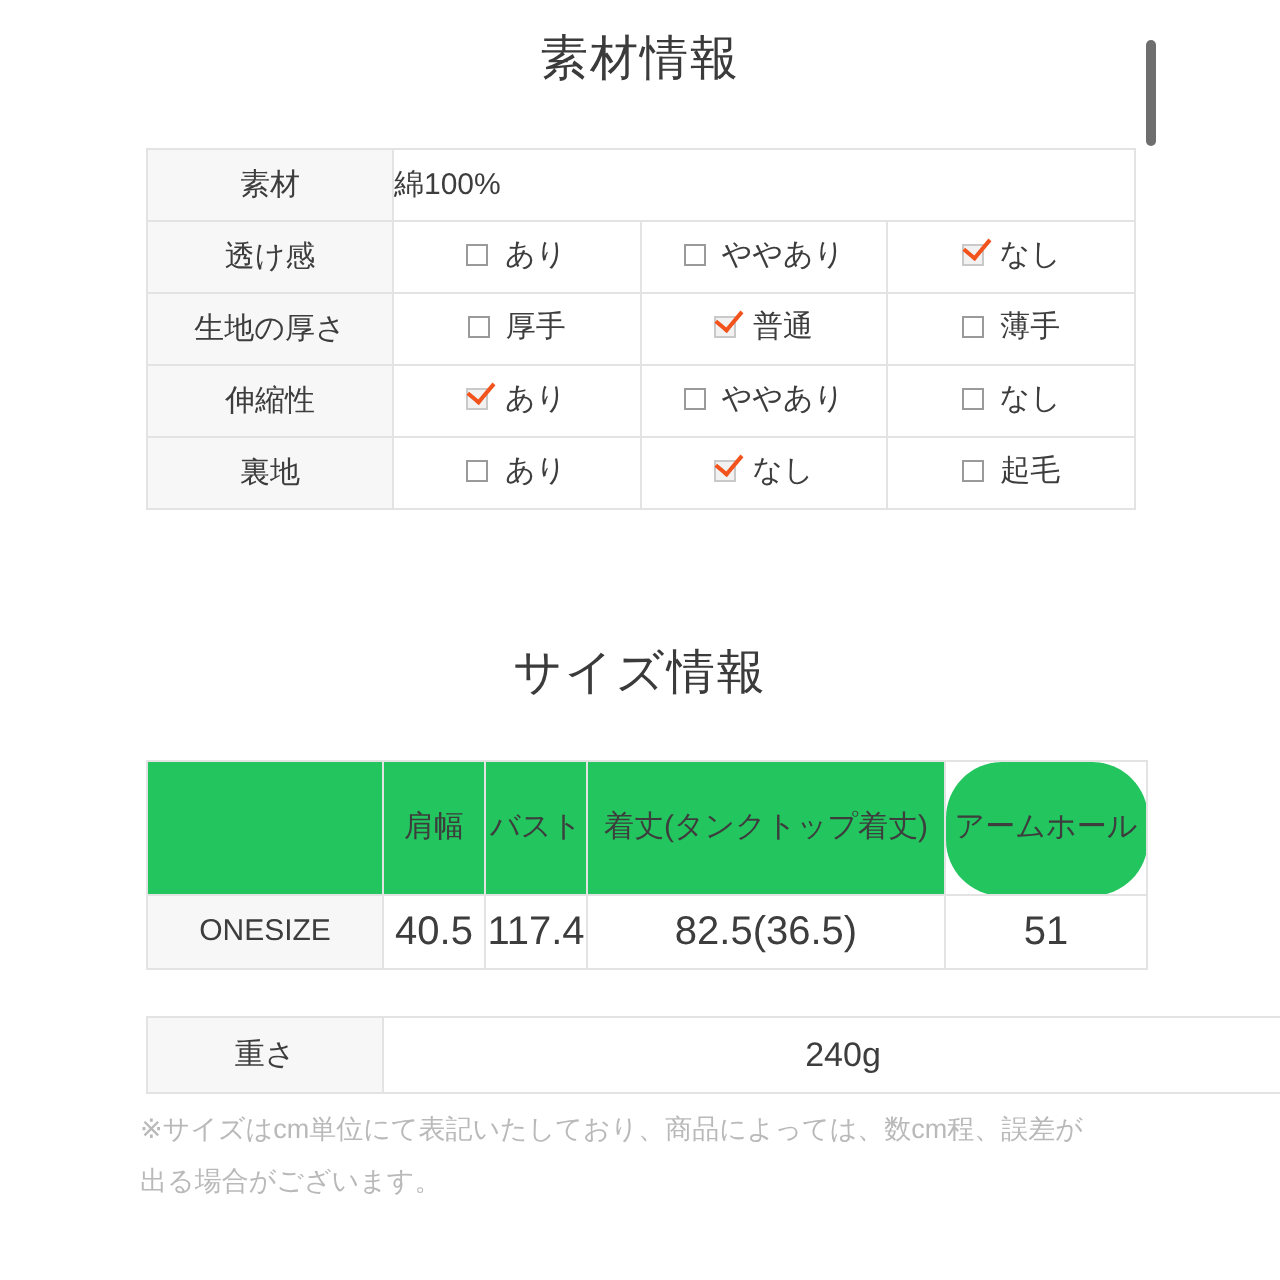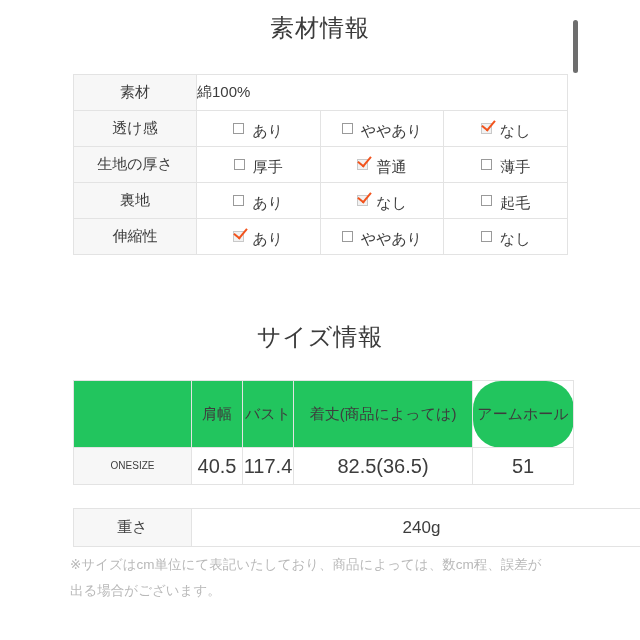--- a/index.html
+++ b/index.html
@@ -50,21 +50,20 @@
     color: #3b3b3b;
     letter-spacing: 1px;
     margin: 0;
     line-height: 1;
   }
   .title-material {
     position: absolute;
     top: 18px;
     left: 0;
     right: 0;
-    font-family: Liberation Mono, monospace;
   }
   .title-size {
     position: absolute;
     top: 325px;
     left: 0;
     right: 0;
   }
 
   
   table.info {
@@ -103,20 +102,21 @@
     color: #ef6aa0;
     font-size: 15px;
     text-align: left;
   }
   .opt-cell {
     text-align: center;
     white-space: nowrap;
   }
   .opt-inner {
     display: inline-flex;
+    align-items: center;
     gap: 8px;
     line-height: 1;
   }
 
   
   .box {
     position: relative;
     display: inline-block;
     width: 11px;
     height: 11px;
@@ -169,21 +169,21 @@
     background: #22c55e;
     height: 66px;
   }
   .size-table .row-data td {
     background: #ffffff;
     height: 36px;
     font-size: 20px;
   }
   .size-table .row-data .sz-blank {
     background: #f7f7f7;
-    font-size: 10px;
+    font-size: 15px;
   }
 
   
   .weight-table {
     position: absolute;
     top: 508px;
     left: 73px;
     width: 579px;
   }
   .weight-table td { height: 37px; text-align: center; }
@@ -257,74 +257,74 @@
         </td>
         <td class="opt-cell col-opt">
           <span class="opt-inner">
             <span class="box off"></span>
             <span class="opt-text">薄手</span>
           </span>
         </td>
       </tr>
 
       <tr>
+        <td class="lbl col-label">伸縮性</td>
+        <td class="opt-cell col-opt">
+          <span class="opt-inner">
+            <span class="box on"></span>
+            <span class="opt-text">あり</span>
+          </span>
+        </td>
+        <td class="opt-cell col-opt">
+          <span class="opt-inner">
+            <span class="box off"></span>
+            <span class="opt-text">ややあり</span>
+          </span>
+        </td>
+        <td class="opt-cell col-opt">
+          <span class="opt-inner">
+            <span class="box off"></span>
+            <span class="opt-text">なし</span>
+          </span>
+        </td>
+      </tr>
+
+      <tr>
         <td class="lbl col-label">裏地</td>
         <td class="opt-cell col-opt">
           <span class="opt-inner">
             <span class="box off"></span>
             <span class="opt-text">あり</span>
           </span>
         </td>
         <td class="opt-cell col-opt">
           <span class="opt-inner">
             <span class="box on"></span>
             <span class="opt-text">なし</span>
           </span>
         </td>
         <td class="opt-cell col-opt">
           <span class="opt-inner">
             <span class="box off"></span>
             <span class="opt-text">起毛</span>
-          </span>
-        </td>
-      </tr>
-
-      <tr>
-        <td class="lbl col-label">伸縮性</td>
-        <td class="opt-cell col-opt">
-          <span class="opt-inner">
-            <span class="box on"></span>
-            <span class="opt-text">あり</span>
-          </span>
-        </td>
-        <td class="opt-cell col-opt">
-          <span class="opt-inner">
-            <span class="box off"></span>
-            <span class="opt-text">ややあり</span>
-          </span>
-        </td>
-        <td class="opt-cell col-opt">
-          <span class="opt-inner">
-            <span class="box off"></span>
-            <span class="opt-text">なし</span>
           </span>
         </td>
       </tr>
     </tbody>
   </table>
 
   <h2 class="section-title title-size">サイズ情報</h2>
 
   <table class="info size-table">
     <tbody>
       <tr class="hdr">
         <td class="sz-blank"></td>
         <td class="sz-kata">肩幅</td>
         <td class="sz-bust">バスト</td>
-        <td class="sz-len">着丈(商品によっては)</td>
+        <td class="sz-len">着丈(タンクトップ着丈)</td>
         <td class="sz-arm">アームホール</td>
       </tr>
       <tr class="row-data">
         <td class="sz-blank">ONESIZE</td>
         <td class="sz-kata">40.5</td>
         <td class="sz-bust">117.4</td>
         <td class="sz-len">82.5(36.5)</td>
         <td class="sz-arm">51</td>
       </tr>
     </tbody>

